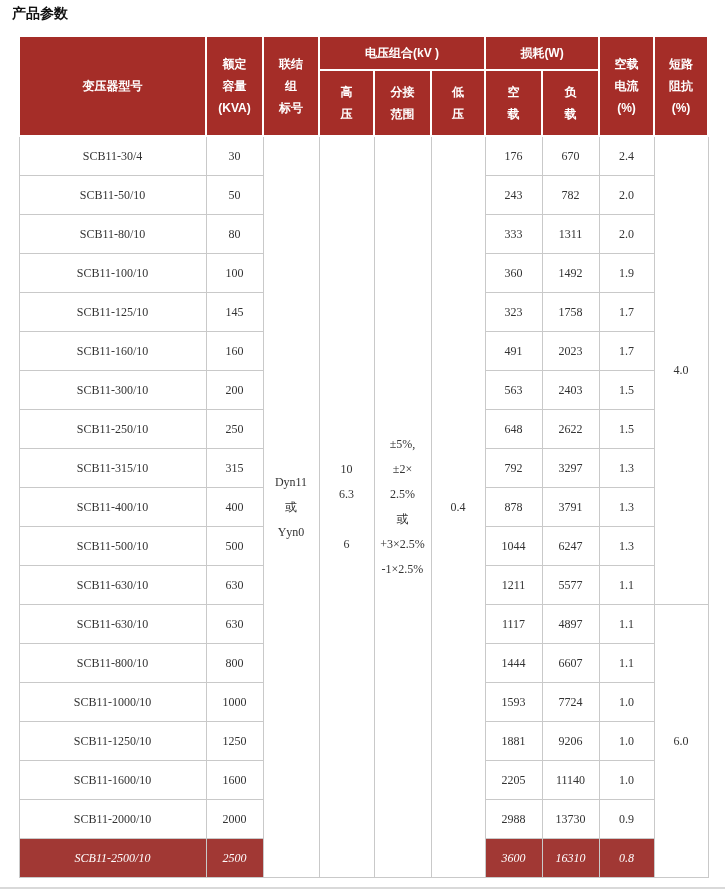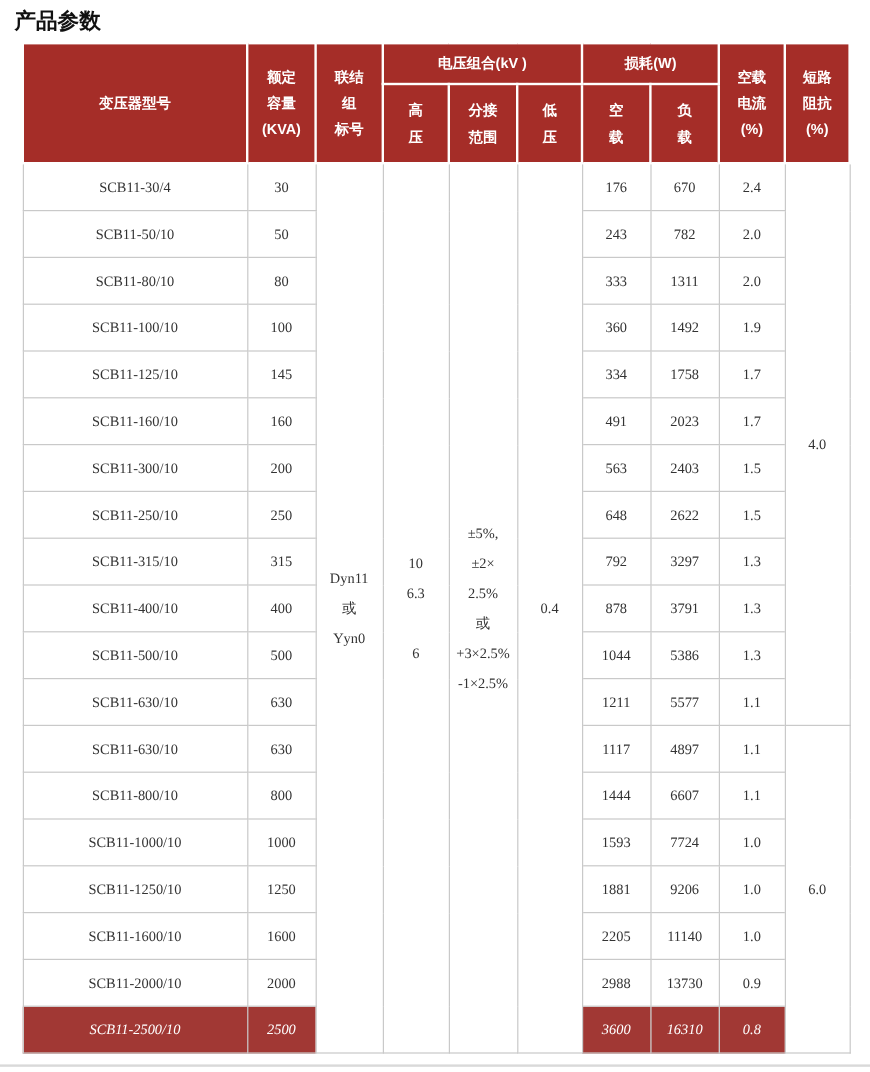--- a/index.html
+++ b/index.html
@@ -7,21 +7,21 @@
     --highlight-red:#A13834;
     --border-gray:#c9c9c9;
   }
   html,body{margin:0;padding:0;}
   body{
     width:725px;height:893px;background:#ffffff;position:relative;
     font-family:"Liberation Sans",sans-serif;overflow:hidden;
   }
   .page-title{
     position:absolute;left:12px;top:5px;
-    font-size:18px;font-weight:bold;color:#111;
+    font-size:14px;font-weight:bold;color:#111;
   }
   table.spec{
     position:absolute;left:18px;top:35px;width:689px;
     border-collapse:collapse;table-layout:fixed;
     border:1px solid var(--border-gray);
   }
   table.spec th{
     background:var(--brand-red);color:#fff;
     font-family:"Liberation Sans",sans-serif;
     font-size:12px;font-weight:bold;
@@ -138,21 +138,21 @@
       <tr>
         <td>SCB11-100/10</td>
         <td>100</td>
         <td>360</td>
         <td>1492</td>
         <td>1.9</td>
       </tr>
       <tr>
         <td>SCB11-125/10</td>
         <td>145</td>
-        <td>334</td>
+        <td>323</td>
         <td>1758</td>
         <td>1.7</td>
       </tr>
       <tr>
         <td>SCB11-160/10</td>
         <td>160</td>
         <td>491</td>
         <td>2023</td>
         <td>1.7</td>
       </tr>
@@ -181,21 +181,21 @@
         <td>SCB11-400/10</td>
         <td>400</td>
         <td>878</td>
         <td>3791</td>
         <td>1.3</td>
       </tr>
       <tr>
         <td>SCB11-500/10</td>
         <td>500</td>
         <td>1044</td>
-        <td>5386</td>
+        <td>6247</td>
         <td>1.3</td>
       </tr>
       <tr>
         <td>SCB11-630/10</td>
         <td>630</td>
         <td>1211</td>
         <td>5577</td>
         <td>1.1</td>
       </tr>
       <tr>

